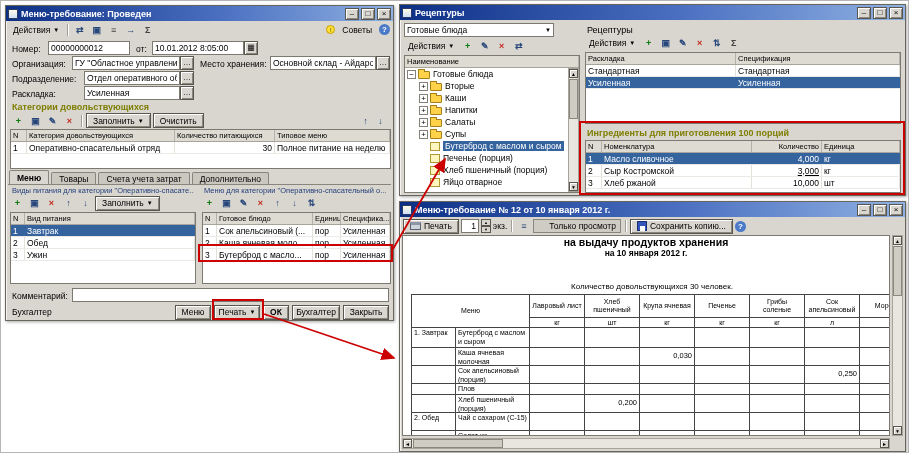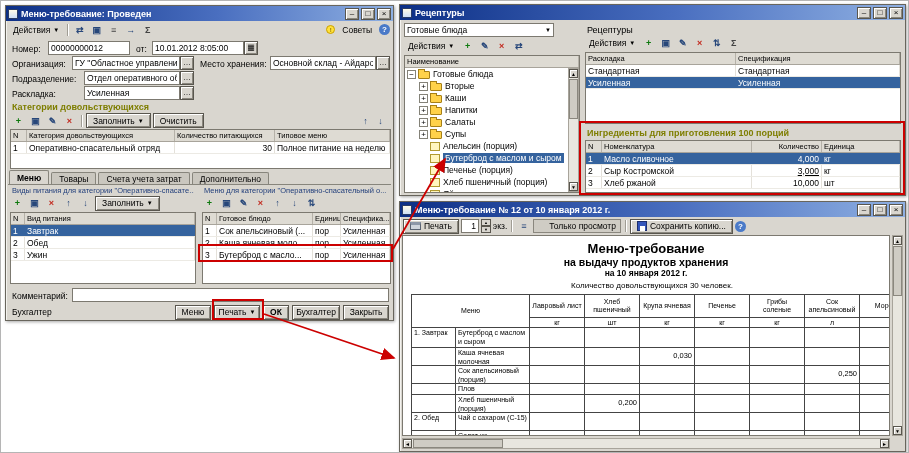--- a/index.html
+++ b/index.html
@@ -300,25 +300,20 @@
         <span>Салаты</span>
       </div>
       <div class="trow" style="padding-left:14px;">
         <span class="exp">+</span>
         <span class="folder"></span>
         <span>Супы</span>
       </div>
       <div class="trow" style="padding-left:14px;">
         <span class="expsp"></span>
         <span class="card"></span>
-        <span>Апельсин (порция)</span>
-      </div>
-      <div class="trow" style="padding-left:14px;">
-        <span class="expsp"></span>
-        <span class="card"></span>
         <span class="tsel">Бутерброд с маслом и сыром</span>
       </div>
       <div class="trow" style="padding-left:14px;">
         <span class="expsp"></span>
         <span class="card"></span>
         <span>Печенье (порция)</span>
       </div>
       <div class="trow" style="padding-left:14px;">
         <span class="expsp"></span>
         <span class="card"></span>
@@ -424,24 +419,23 @@
       </span>
     <span class="sep"></span>
     <span class="btn">
         <span class="dsk"></span>
         <span>Сохранить копию...</span>
       </span>
     <span class="help">?</span>
   </div>
 
   <div class="doc" style="left:2px;top:33px;right:15px;bottom:15px;">
-    <div class="dt1" style="margin-top:5px;">Меню-требование</div>
     <div class="dt2">на выдачу продуктов хранения</div>
     <div class="dt3">на 10 января 2012 г.</div>
-    <div class="dsub" style="margin-top:3px;padding-left:12px;">Количество довольствующихся 30 человек.</div>
+    <div class="dsub" style="margin-top:24px;padding-left:12px;">Количество довольствующихся 30 человек.</div>
 
     <div class="ptab" style="left:8px;top:58px;width:540px;">
 
       <div class="prow" style="height:33px;">
         <span class="pc pch" style="width:118px;height:33px;">Меню</span>
         <span style="display:flex;flex-direction:column;">
           <span style="display:flex;height:22px;">
             <span class="pc pch" style="width:55px;height:22px;">Лавровый лист</span>
             <span class="pc pch" style="width:55px;height:22px;">Хлеб пшеничный</span>
             <span class="pc pch" style="width:55px;height:22px;">Крупа ячневая</span>

